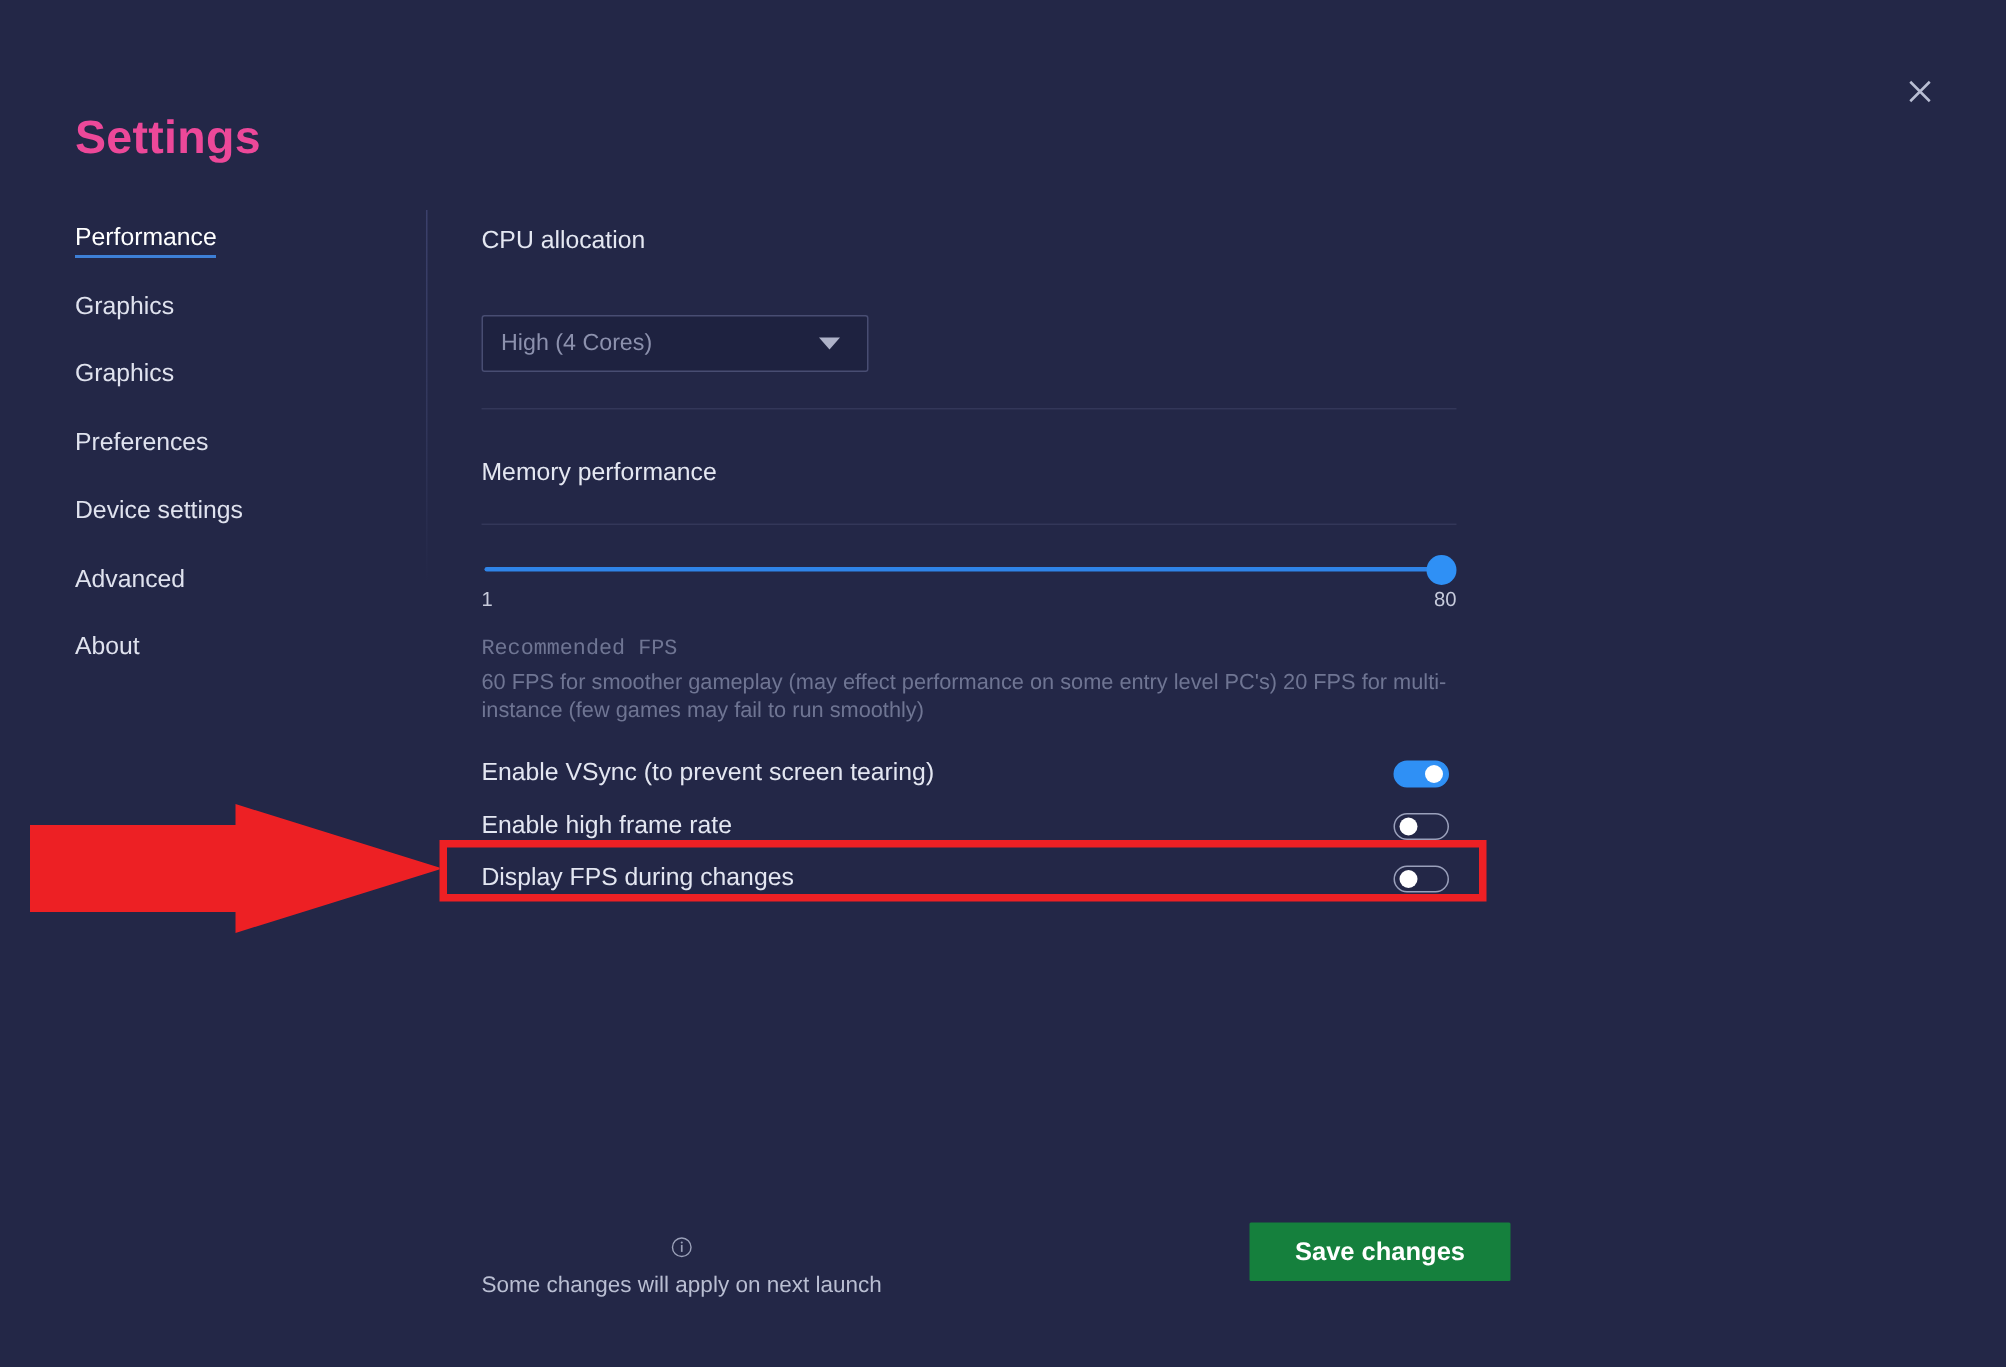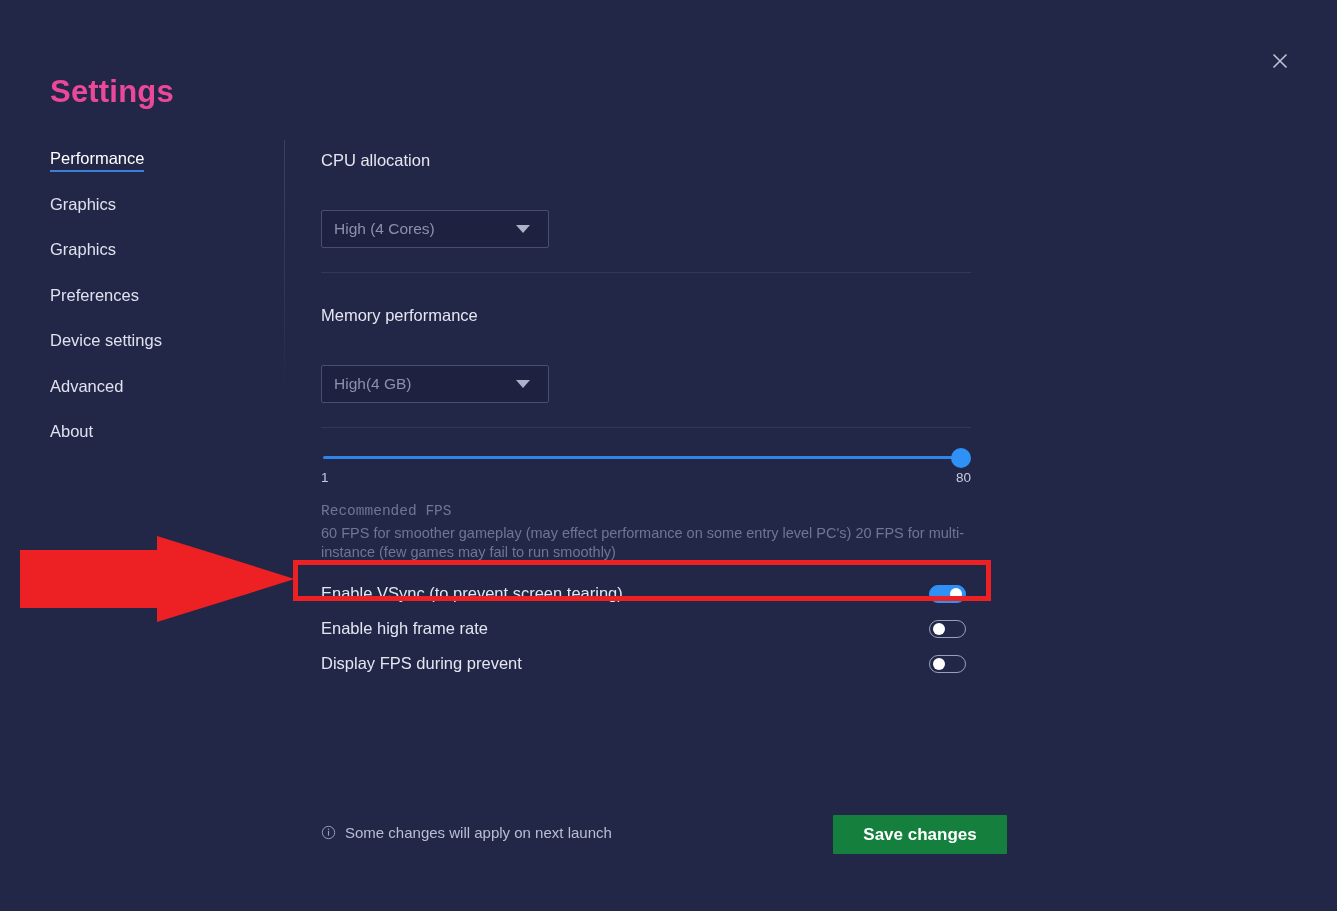--- a/index.html
+++ b/index.html
@@ -87,21 +87,21 @@
   .field-label {
     font-size: 16.5px;
     color: #e4e7f1;
     margin-bottom: 16px;
     line-height: 20px;
     margin-top: 10px;
   }
 
   .select-box {
     position: relative;
-    width: 228px;
+    width: 258px;
     height: 38px;
     background: #1e2240;
     border: 1px solid #484d72;
     border-radius: 2px;
     display: flex;
     align-items: center;
     padding: 0 12px;
     cursor: pointer;
     margin-top: 40px;
   }
@@ -224,20 +224,21 @@
   
   #footer-note {
     position: absolute;
     left: 321px;
     top: 824px;
     display: flex;
     align-items: center;
     gap: 9px;
     font-size: 15px;
     color: #b9bed2;
+    flex-direction: column;
   }
   #info-icon { display: block; }
 
   #save-btn {
     position: absolute;
     left: 833px;
     top: 815px;
     width: 174px;
     height: 39px;
     background: #15803d;
@@ -298,24 +299,20 @@
     <div class="select-box">
       <span class="select-value">High (4 Cores)</span>
       <span class="select-caret"></span>
     </div>
   </section>
 
   <div class="divider"></div>
 
   <section class="section">
     <div class="field-label">Memory performance</div>
-    <div class="select-box">
-      <span class="select-value">High(4 GB)</span>
-      <span class="select-caret"></span>
-    </div>
   </section>
 
   <div class="divider"></div>
 
   <section class="section">
     <div id="slider-wrap">
       <div id="slider-track"></div>
       <div id="slider-thumb"></div>
     </div>
     <div id="slider-ends">
@@ -336,21 +333,21 @@
     </div>
 
     <div class="toggle-row">
       <span class="toggle-row-label">Enable high frame rate</span>
       <span class="switch">
         <span class="knob"></span>
       </span>
     </div>
 
     <div class="toggle-row">
-      <span class="toggle-row-label">Display FPS during prevent</span>
+      <span class="toggle-row-label">Display FPS during changes</span>
       <span class="switch">
         <span class="knob"></span>
       </span>
     </div>
 
   </div>
 </main>
 
 <div id="footer-note">
   <svg id="info-icon" width="15" height="15" viewBox="0 0 16 16">

